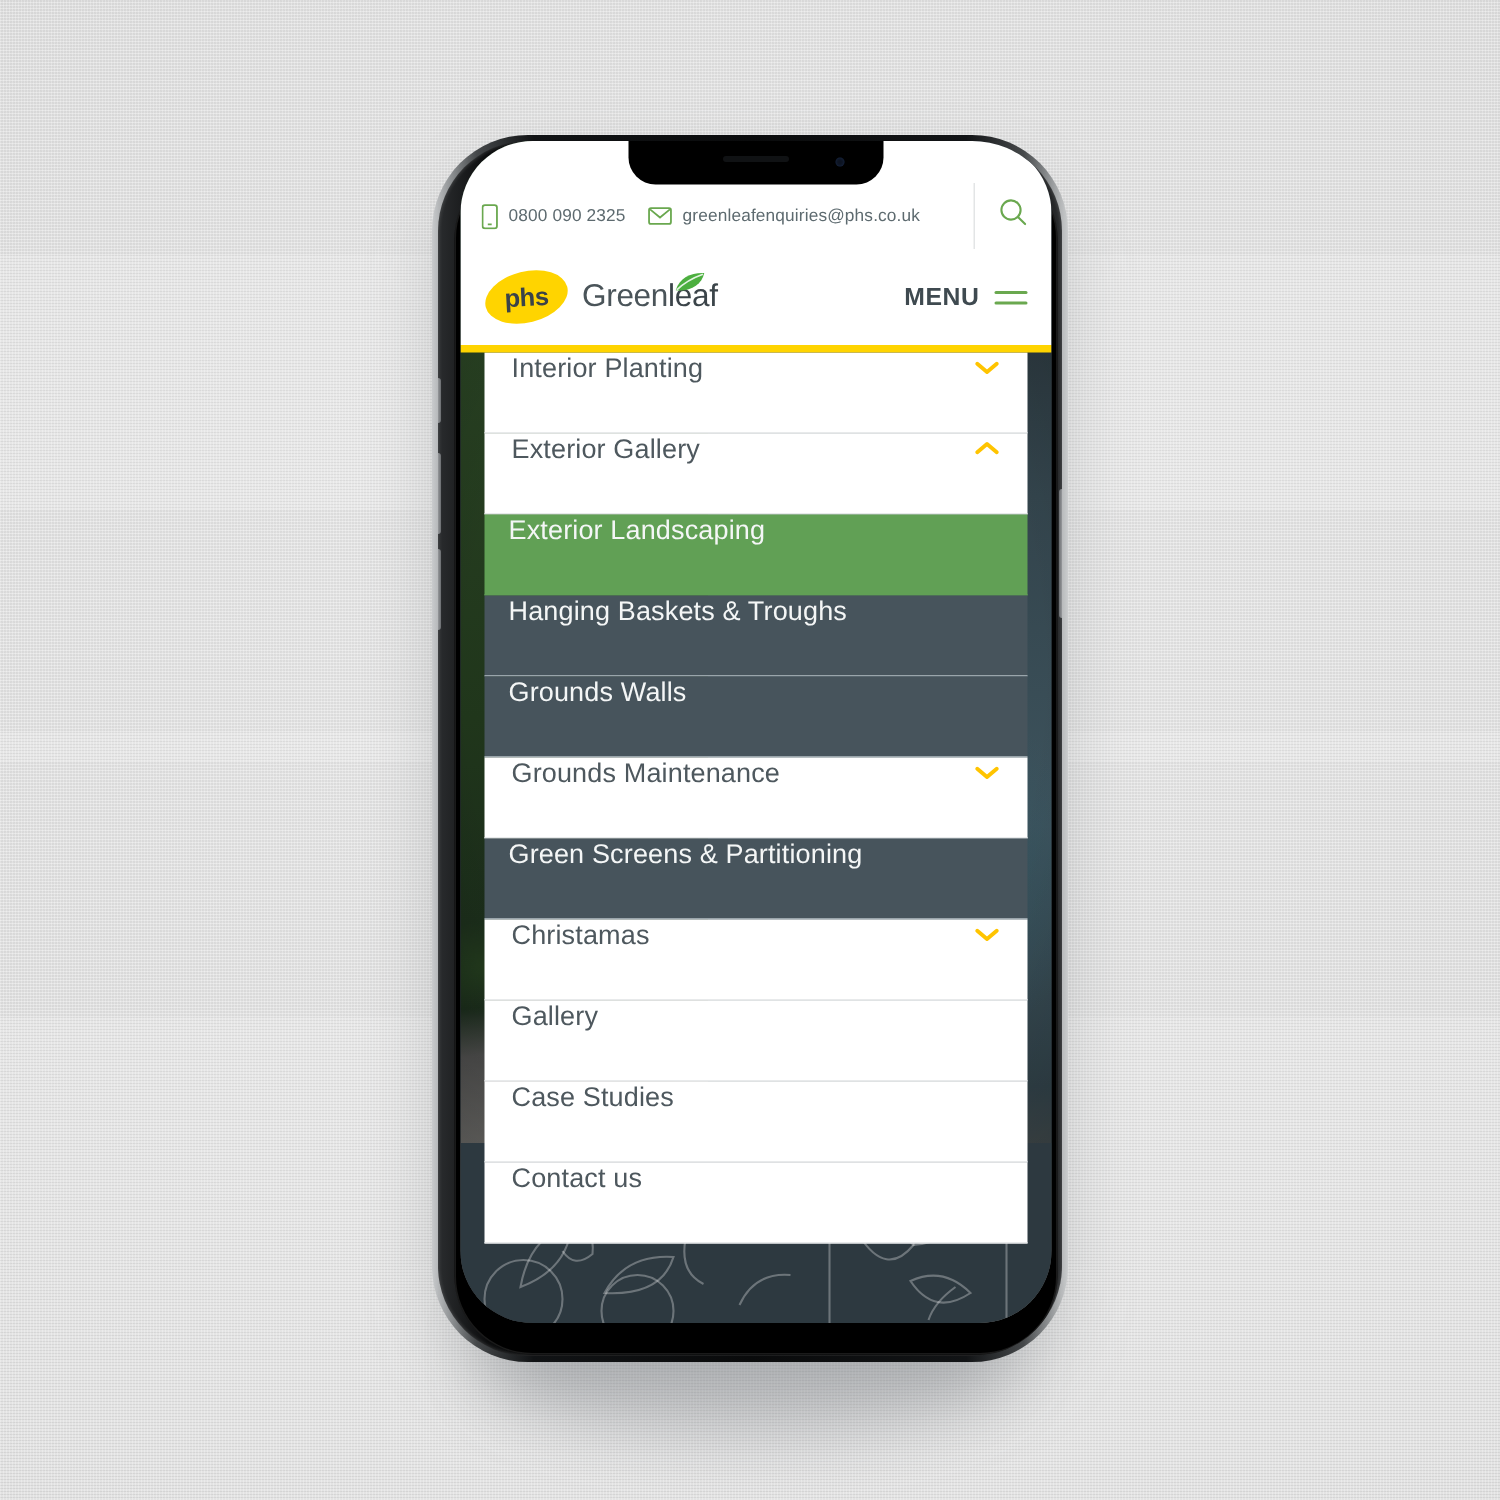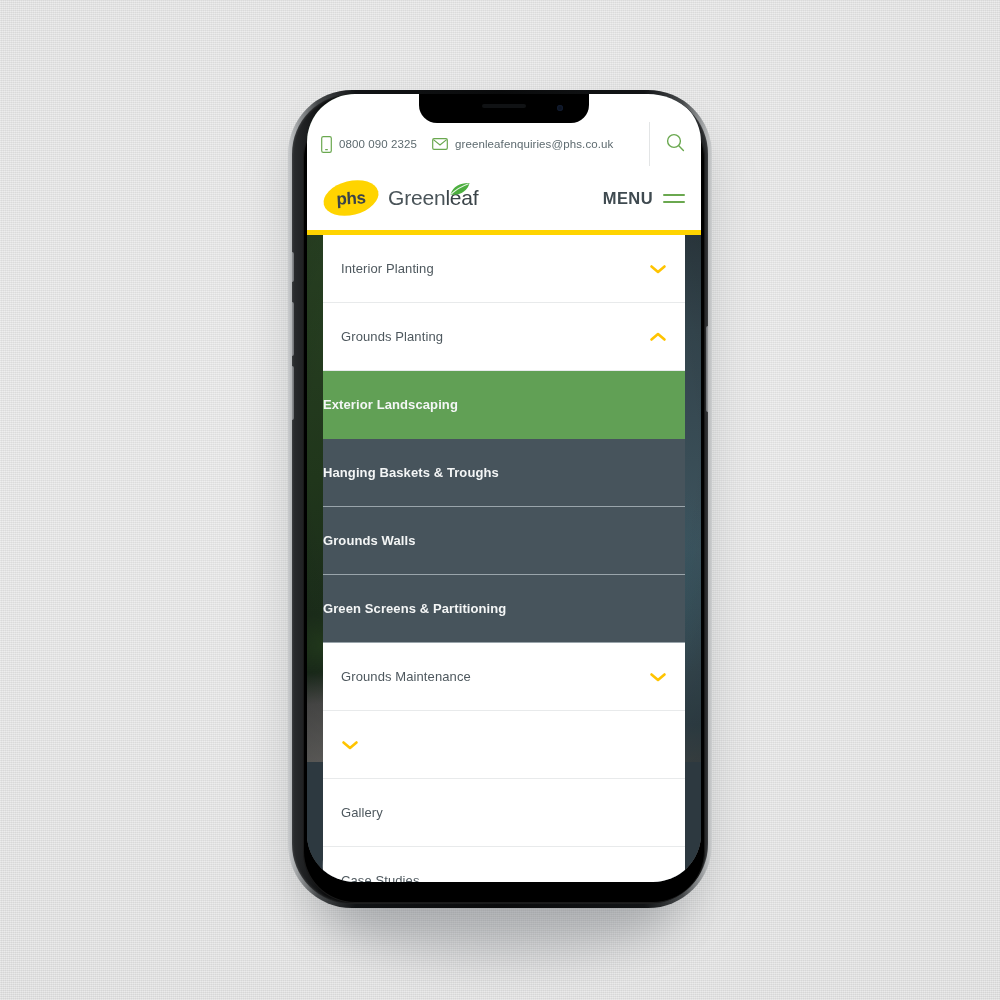--- a/index.html
+++ b/index.html
@@ -248,39 +248,38 @@
   }
 
   
   #nav {
     position: absolute; left: 0; top: 141px;
     width: 100%;
     z-index: 15;
   }
   .nav-item {
     position: relative;
-    display: flex; align-items: center;
-    height: 68px;
+    display: flex; 
+    height: 54px;
     padding: 0 18px 0 18px;
-    font-size: 13px;
+    font-size: 18px;
     letter-spacing: .1px;
   }
   .nav-item .label { flex: 1; }
 
   .nav-item.level1 {
     background: #ffffff;
     color: #4e585e;
     border-bottom: 1px solid #e8eaeb;
   }
   .nav-item.level2 {
     background: #47545c;
     color: #f4f6f6;
     border-bottom: 1px solid #9aa5ab;
-    padding-left: 0;
-    font-weight: bold;
+    padding-left: 16px;
   }
   .nav-item.level2.active {
     background: #61a055;
     border-bottom: 1px solid #61a055;
   }
   .chev { width: 18px; height: 12px; flex: 0 0 auto; }
 
   
   #bottom-strip {
     position: absolute; left: 0; right: 0; bottom: 0;
@@ -410,53 +409,57 @@
         <div id="accent-bar" style="left:-16px;width:394px"></div>
 
         <div id="nav">
             <div class="nav-item level1">
               <span class="label">Interior Planting</span>
               <span class="chev"><svg width="18" height="12" viewBox="0 0 18 12" fill="none">
                   <path d="M2.5 3.5 L9 9 L15.5 3.5" stroke="#ffc400" stroke-width="2.6" stroke-linecap="round" stroke-linejoin="round"></path>
                 </svg></span>
             </div>
             <div class="nav-item level1">
-              <span class="label">Grounds Planting</span>
+              <span class="label">Exterior Gallery</span>
               <span class="chev"><svg width="18" height="12" viewBox="0 0 18 12" fill="none">
                   <path d="M2.5 8.5 L9 3 L15.5 8.5" stroke="#ffc400" stroke-width="2.6" stroke-linecap="round" stroke-linejoin="round"></path>
                 </svg></span>
             </div>
             <div class="nav-item level2 active">
               <span class="label">Exterior Landscaping</span>
             </div>
             <div class="nav-item level2">
               <span class="label">Hanging Baskets &amp; Troughs</span>
             </div>
             <div class="nav-item level2">
               <span class="label">Grounds Walls</span>
-            </div>
-            <div class="nav-item level2">
-              <span class="label">Green Screens &amp; Partitioning</span>
             </div>
             <div class="nav-item level1">
               <span class="label">Grounds Maintenance</span>
               <span class="chev"><svg width="18" height="12" viewBox="0 0 18 12" fill="none">
                   <path d="M2.5 3.5 L9 9 L15.5 3.5" stroke="#ffc400" stroke-width="2.6" stroke-linecap="round" stroke-linejoin="round"></path>
                 </svg></span>
             </div>
-            <div class="nav-item level1">
+            <div class="nav-item level2">
+              <span class="label">Green Screens &amp; Partitioning</span>
+            </div>
+            <div class="nav-item level1">
+              <span class="label">Christamas</span>
               <span class="chev"><svg width="18" height="12" viewBox="0 0 18 12" fill="none">
                   <path d="M2.5 3.5 L9 9 L15.5 3.5" stroke="#ffc400" stroke-width="2.6" stroke-linecap="round" stroke-linejoin="round"></path>
                 </svg></span>
             </div>
             <div class="nav-item level1">
               <span class="label">Gallery</span>
             </div>
             <div class="nav-item level1">
               <span class="label">Case Studies</span>
+            </div>
+            <div class="nav-item level1">
+              <span class="label">Contact us</span>
             </div>
           </div>
 
       </div>
 
       <div id="notch">
         <div id="notch-speaker"></div>
         <div id="notch-cam"></div>
       </div>
 

